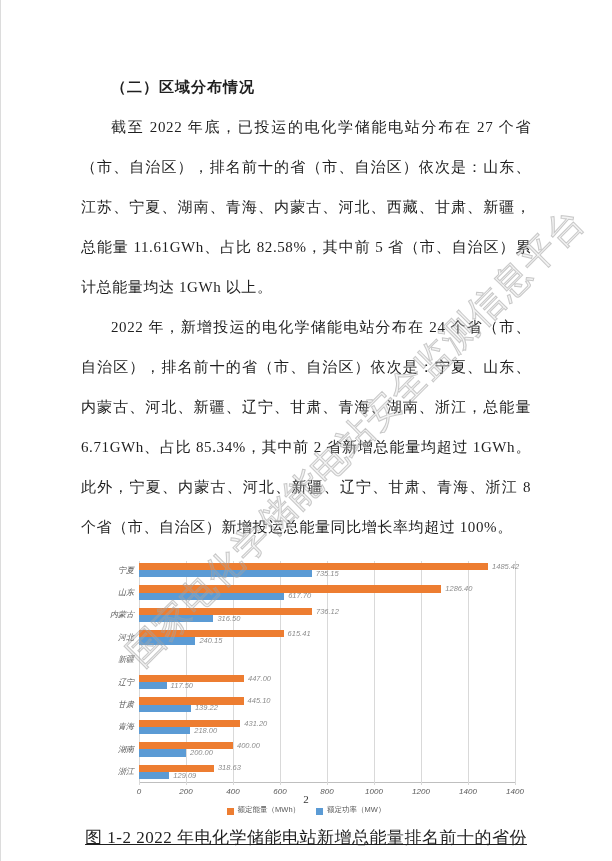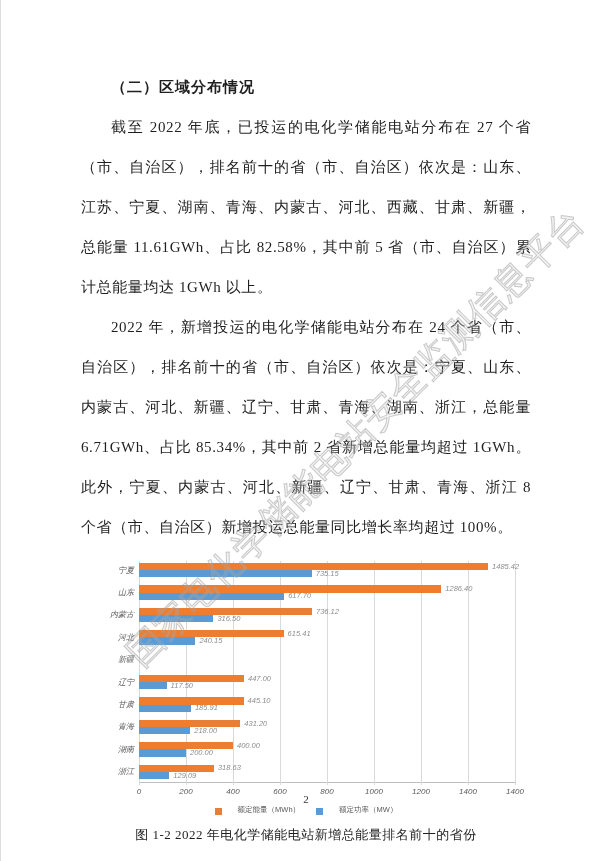--- a/index.html
+++ b/index.html
@@ -53,28 +53,29 @@
   .tick-label{
     position:absolute;top:4px;transform:translateX(-50%);
     font-family:"Liberation Sans","DejaVu Sans",sans-serif;
     font-size:8px;color:#595959;
   }
   .legend{
     display:flex;justify-content:center;align-items:center;
     gap:16px;height:16px;margin-top:2px;
   }
   .legend-item{
-    display:flex;align-items:flex-end;gap:16px;
+    display:flex;align-items:flex-end;gap:4px;
     font-family:"Liberation Sans","DejaVu Sans",sans-serif;
     font-size:7.5px;color:#595959;
   }
   .swatch{width:7px;height:7px;display:inline-block;}
   .caption{
-    font-size:13px;text-align:center;margin:8px 0 0 0;
+    font-size:17px;text-align:center;margin:8px 0 0 0;
     letter-spacing:0.5px;
+    text-decoration:underline;
   }
   .page-number{
     position:absolute;left:0;right:0;bottom:56px;
     text-align:center;font-size:11px;color:#333;
   }
   .watermark{
     position:absolute;left:-49px;top:413px;width:810px;
     transform:rotate(-45deg);transform-origin:center;
     text-align:center;
     font-family:"Liberation Sans","DejaVu Sans",sans-serif;
@@ -183,21 +184,21 @@
             </div>
             <div class="chart-row">
               <div class="cat-label">甘肃</div>
               <div class="bars">
                 <div class="bar-line">
                   <div class="bar" style="width: 27.8188%; background: rgb(237, 125, 49);"></div>
                   <span class="bar-value">445.10</span>
                 </div>
                 <div class="bar-line">
                   <div class="bar" style="width: 13.8125%; background: rgb(91, 155, 213);"></div>
-                  <span class="bar-value">185.91</span>
+                  <span class="bar-value">139.22</span>
                 </div>
               </div>
             </div>
             <div class="chart-row">
               <div class="cat-label">青海</div>
               <div class="bars">
                 <div class="bar-line">
                   <div class="bar" style="width: 26.95%; background: rgb(237, 125, 49);"></div>
                   <span class="bar-value">431.20</span>
                 </div>

